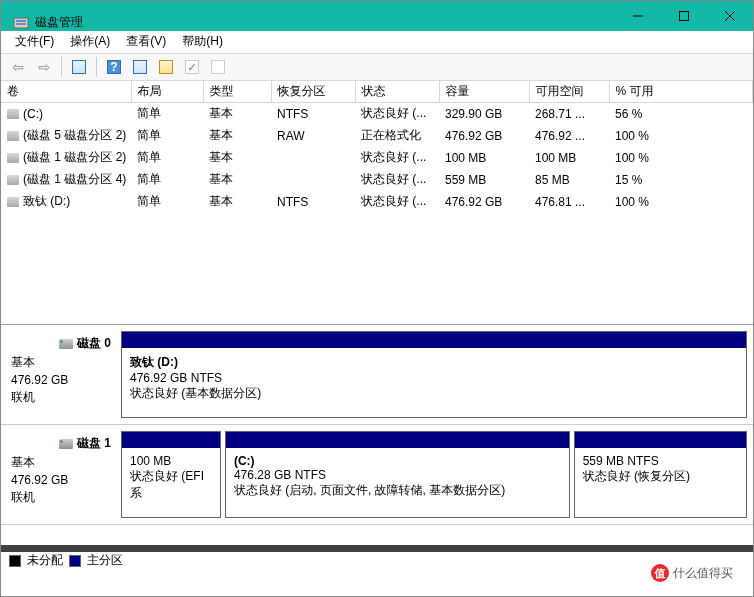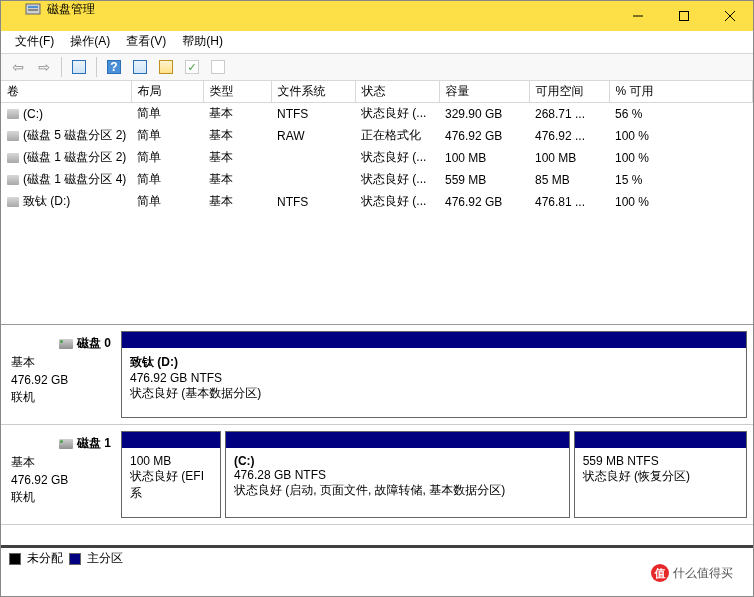--- a/index.html
+++ b/index.html
@@ -1,17 +1,17 @@
 <!DOCTYPE html>
 <html><head>
 <meta charset="utf-8">
 <style>
 * { box-sizing: border-box; margin: 0; padding: 0; font-family: "Microsoft YaHei", "Segoe UI", Tahoma, sans-serif; font-size: 12px; }
 body { background: #fff; width: 754px; height: 597px; overflow: hidden; position: relative; border: 1px solid #888; }
-.titlebar { height: 30px; display: flex; align-items: flex-start; padding-left: 24px; background: #fde047; }
+.titlebar { height: 30px; display: flex; align-items: flex-end; padding-left: 12px; background: #14b8a6; }
 .titlebar .icon { width: 16px; height: 16px; margin-right: 6px; display: inline-flex; }
 .titlebar .title { flex: 1; font-size: 12px; }
 .win-controls { display: flex; height: 100%; }
 .win-btn { width: 46px; height: 100%; display: flex; align-items: center; justify-content: center; }
 .menubar { height: 22px; display: flex; align-items: flex-start; padding-left: 8px; gap: 4px; }
 .menu-item { padding: 2px 6px; }
 .toolbar { height: 28px; border-top: 1px solid #d8d8d8; border-bottom: 1px solid #d8d8d8; display: flex; align-items: center; padding-left: 6px; gap: 4px; background: #f8f8f8; }
 .tb-btn { width: 22px; height: 22px; display: flex; align-items: center; justify-content: center; border: 1px solid transparent; }
 .tb-sep { width: 1px; height: 20px; background: #ccc; margin: 0 2px; }
 .tb-arrow { color: #888; font-size: 14px; }
@@ -27,21 +27,21 @@
 .diagram-area { height: 220px; overflow-y: auto; }
 .disk-row { display: flex; min-height: 100px; border-bottom: 1px solid #ccc; padding: 6px; gap: 6px; }
 .disk-label { width: 108px; padding: 4px; }
 .disk-label .dn { font-weight: bold; text-align: right; }
 .disk-label .ds { margin-top: 2px; }
 .disk-parts { flex: 1; display: flex; gap: 4px; }
 .part { border: 1px solid #666; display: flex; flex-direction: column; }
 .part .bar { height: 16px; background: #000080; }
 .part .body { padding: 6px 8px; flex: 1; }
 .part .pn { font-weight: bold; }
-.legend { height: 24px; display: flex; align-items: center; padding-left: 8px; gap: 6px; border-top: 3px solid #404040; }
+.legend { height: 24px; display: flex; align-items: center; padding-left: 8px; gap: 6px; border-top: 7px solid #404040; }
 .legend-sw { width: 12px; height: 12px; display: inline-block; border: 1px solid #666; }
 .sw-black { background: #000; }
 .sw-blue { background: #000080; }
 .watermark { position: absolute; right: 6px; bottom: 6px; width: 110px; height: 34px; background: rgba(255,255,255,0.85); border-radius: 4px; display:flex; align-items:center; justify-content:center; gap:4px; font-size:11px; color:#555; padding:2px;}
 .wm-dot { width:18px; height:18px; border-radius:50%; background:#e62828; color:#fff; display:flex; align-items:center; justify-content:center; font-weight:bold; font-size:11px;}
 .disk-icon { display:inline-block; width:14px; height:10px; background:linear-gradient(#d0d0d0,#909090); border-radius:1px; margin-right:4px; vertical-align:middle; position:relative; }
 .disk-icon::after { content:""; position:absolute; left:1px; top:1px; width:3px; height:3px; background:#4aa04a; border-radius:50%; }
 </style>
 </head>
 <body>
@@ -121,21 +121,21 @@
         <col style="width:84px">
         <col style="width:90px">
         <col style="width:80px">
         <col>
     </colgroup>
     <thead>
       <tr>
         <th>卷</th>
         <th>布局</th>
         <th>类型</th>
-        <th>文件系统</th>
+        <th>恢复分区</th>
         <th>状态</th>
         <th>容量</th>
         <th>可用空间</th>
         <th>% 可用</th>
       </tr>
     </thead>
     <tbody id="vol-body">
         <tr>
           <td><span class="vol-icon"></span><span>(C:)</span></td>
   <td>简单</td>

